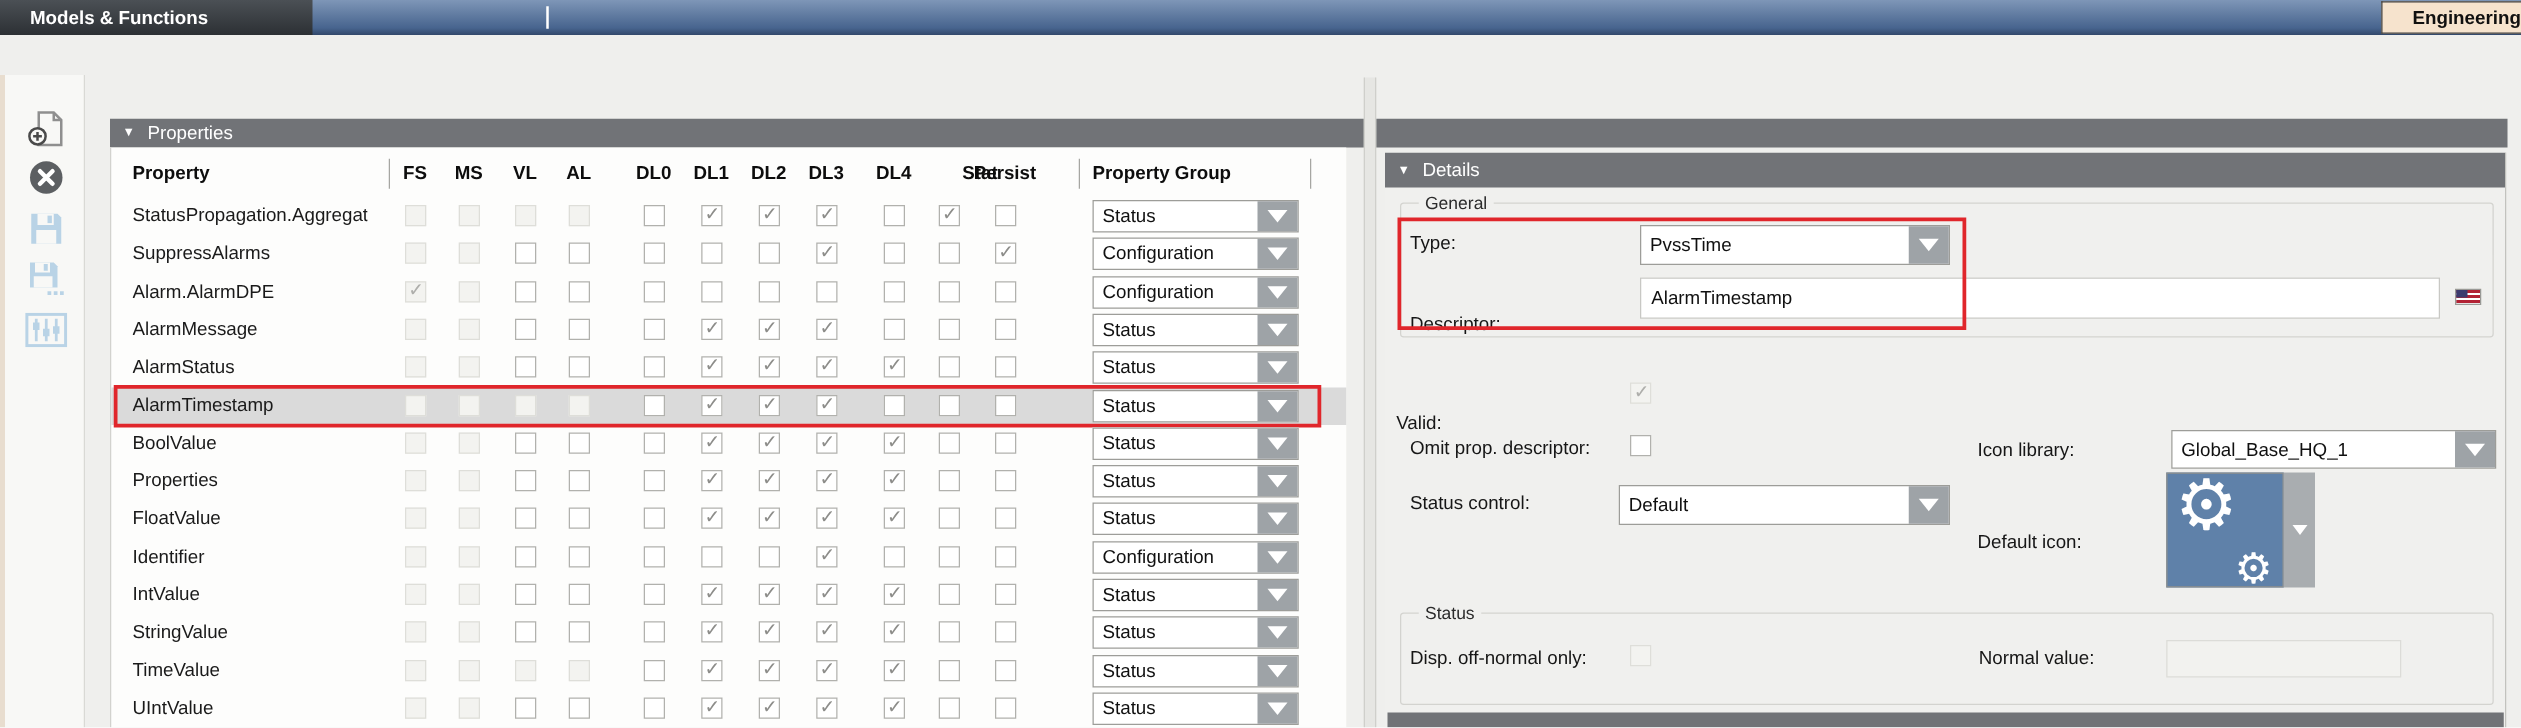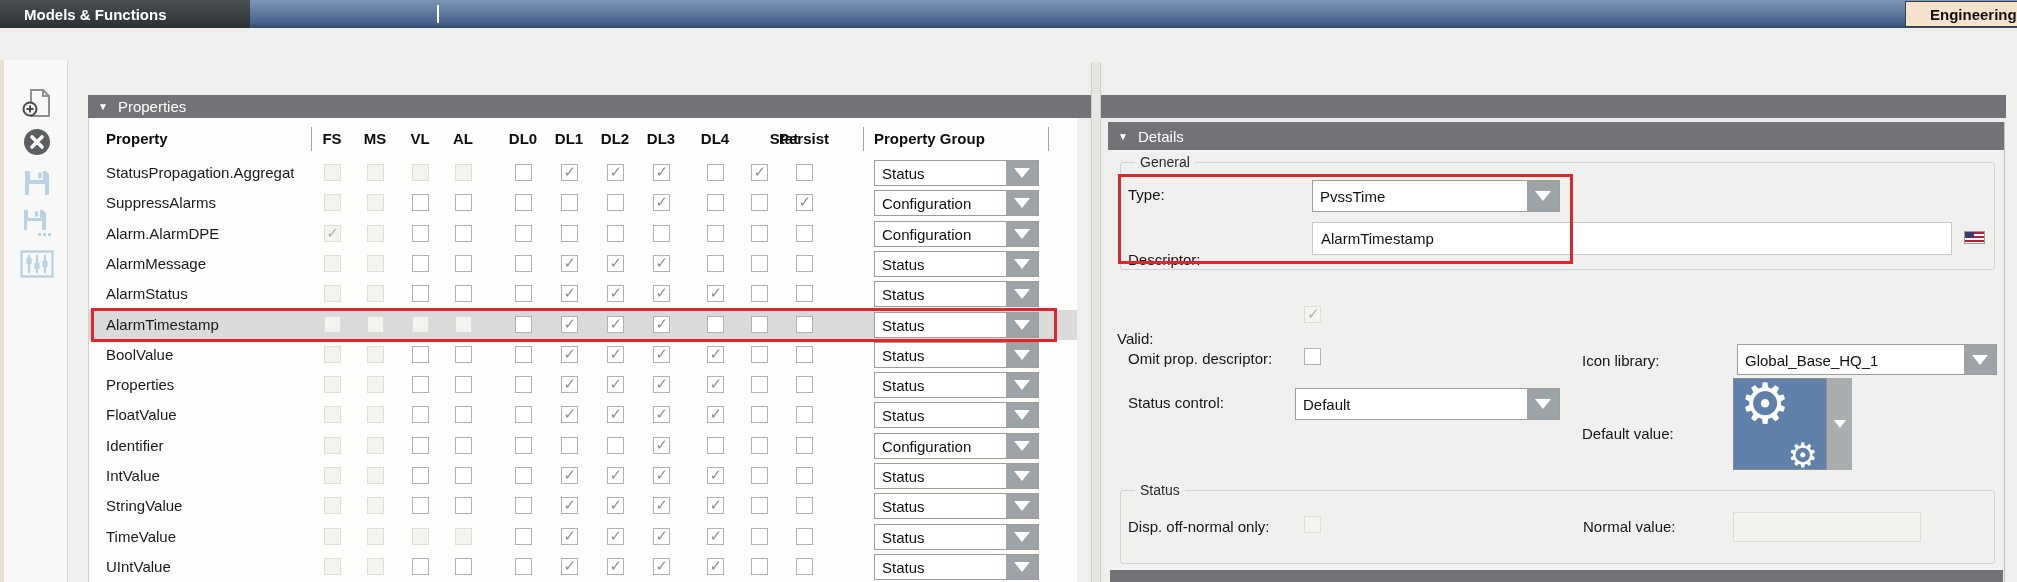--- a/index.html
+++ b/index.html
@@ -488,21 +488,21 @@
           <i></i>
         </span>
     </div>
     <span class="flabel" style="left:474px; top:230px;">Icon library:</span>
     <div class="combo" style="left:629px; top:222px; width:260px; height:31px;">
       <span class="val">Global_Base_HQ_1</span>
       <span class="arrowbtn">
           <i></i>
         </span>
     </div>
-    <span class="flabel" style="left:474px; top:303px;">Default value:</span>
+    <span class="flabel" style="left:474px; top:303px;">Default icon:</span>
     <div class="iconbtn" style="left:625px; top:256px;">
       <span class="gear-big">⚙</span>
       <span class="gear-small">⚙</span>
     </div>
     <div class="iconstrip" style="left:719px; top:256px;">
         <i></i>
       </div>
 
     <div class="fieldset" style="left:12px; top:368px; width:873px; height:72px;">
       <span class="legend">Status</span>

